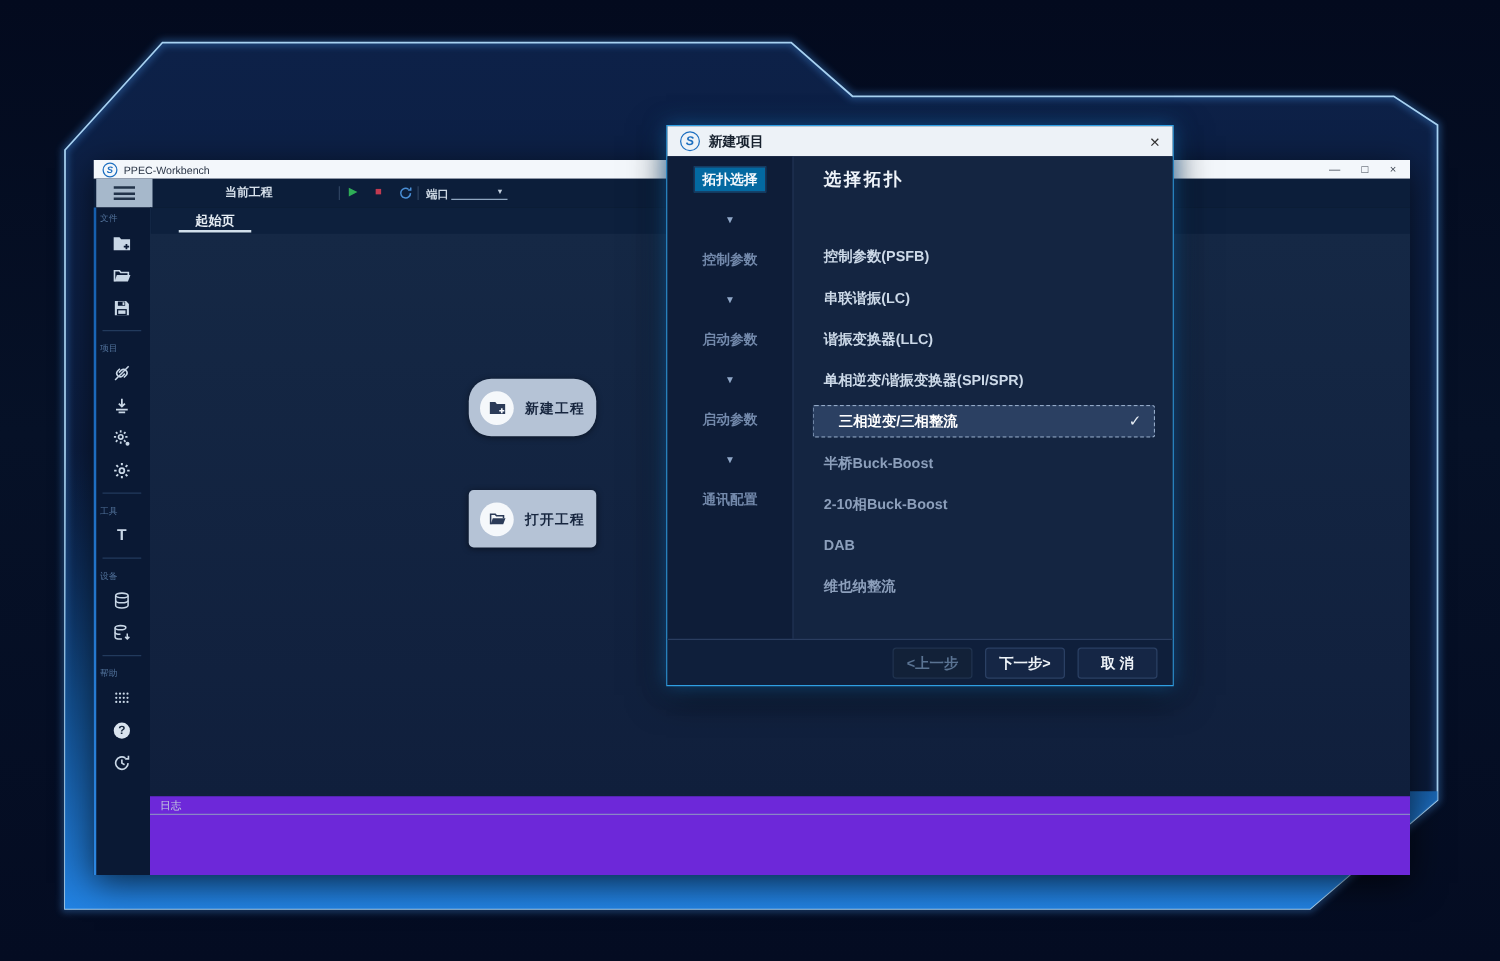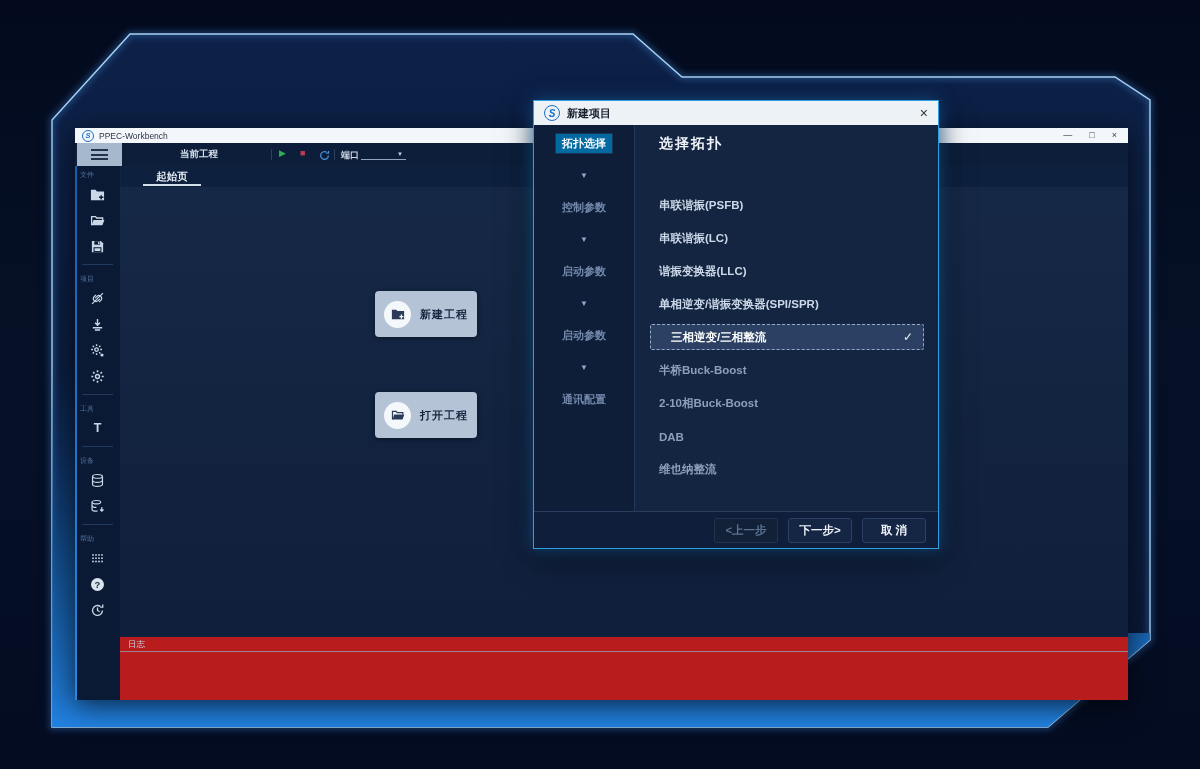--- a/index.html
+++ b/index.html
@@ -51,23 +51,23 @@
   
   .content{position:absolute;left:45px;top:59px;right:0;bottom:63px;
        background:linear-gradient(180deg,#152845,#101f3c);}
   .big-btn{position:absolute;left:255px;width:93px;height:46px;background:#b5c3d6;border-radius:4px;
        display:flex;align-items:center;gap:9px;padding:0 0 0 9px;cursor:pointer;box-shadow:0 1px 5px rgba(0,0,0,.45);}
   .big-btn .circ{width:27px;height:27px;border-radius:50%;background:#f5f8fb;color:#2b3b58;
        display:flex;align-items:center;justify-content:center;}
   .big-btn .circ svg{width:14px;height:14px;}
   .circ svg g{stroke:#f5f8fb;}
   .bb-label{font-size:11px;font-weight:bold;color:#17263f;letter-spacing:1px;}
-  #btn-new{top:104px;} #btn-open{top:205px;}
-
-  .logpanel{position:absolute;left:45px;right:0;bottom:0;height:63px;background:#b91c1c;}
+  #btn-new{top:116px;border-radius:18px;} #btn-open{top:205px;}
+
+  .logpanel{position:absolute;left:45px;right:0;bottom:0;height:63px;background:#6d28d9;}
   .log-label{position:absolute;left:8px;top:2px;font-size:8.5px;color:#c6d1de;}
   .log-line{position:absolute;left:0;right:0;top:14px;height:1px;background:#93a5bd;opacity:.75;}
 
   
   .dialog{position:absolute;left:533px;top:100px;width:406px;height:449px;z-index:2;background:#13233f;
        border:1px solid #2f9fe2;box-shadow:0 0 16px rgba(26,120,200,.55),0 8px 28px rgba(0,0,0,.6);box-sizing:border-box;}
   .dlg-titlebar{height:24px;background:#edf2f7;display:flex;align-items:center;gap:7px;padding:0 10px;}
   .dlg-logo{width:14px;height:14px;border:1.6px solid #1d6fc0;border-radius:50%;color:#1d6fc0;
        font-size:10px;font-weight:bold;font-style:italic;display:flex;align-items:center;justify-content:center;}
   .dlg-title{font-size:11px;font-weight:bold;color:#17212e;}
@@ -323,21 +323,21 @@
           </div>
           <div class="step-arrow">▼</div>
           <div class="step-label">
             <span>通讯配置</span>
           </div>
         </div>
       <div class="dlg-content">
         <div class="content-title">选择拓扑</div>
         <div class="topo-list" id="topo-list">
             <div class="topo-row">
-              <span>串联谐振(PSFB)</span>
+              <span>控制参数(PSFB)</span>
             </div>
             <div class="topo-row">
               <span>串联谐振(LC)</span>
             </div>
             <div class="topo-row">
               <span>谐振变换器(LLC)</span>
             </div>
             <div class="topo-row">
               <span>单相逆变/谐振变换器(SPI/SPR)</span>
             </div>

